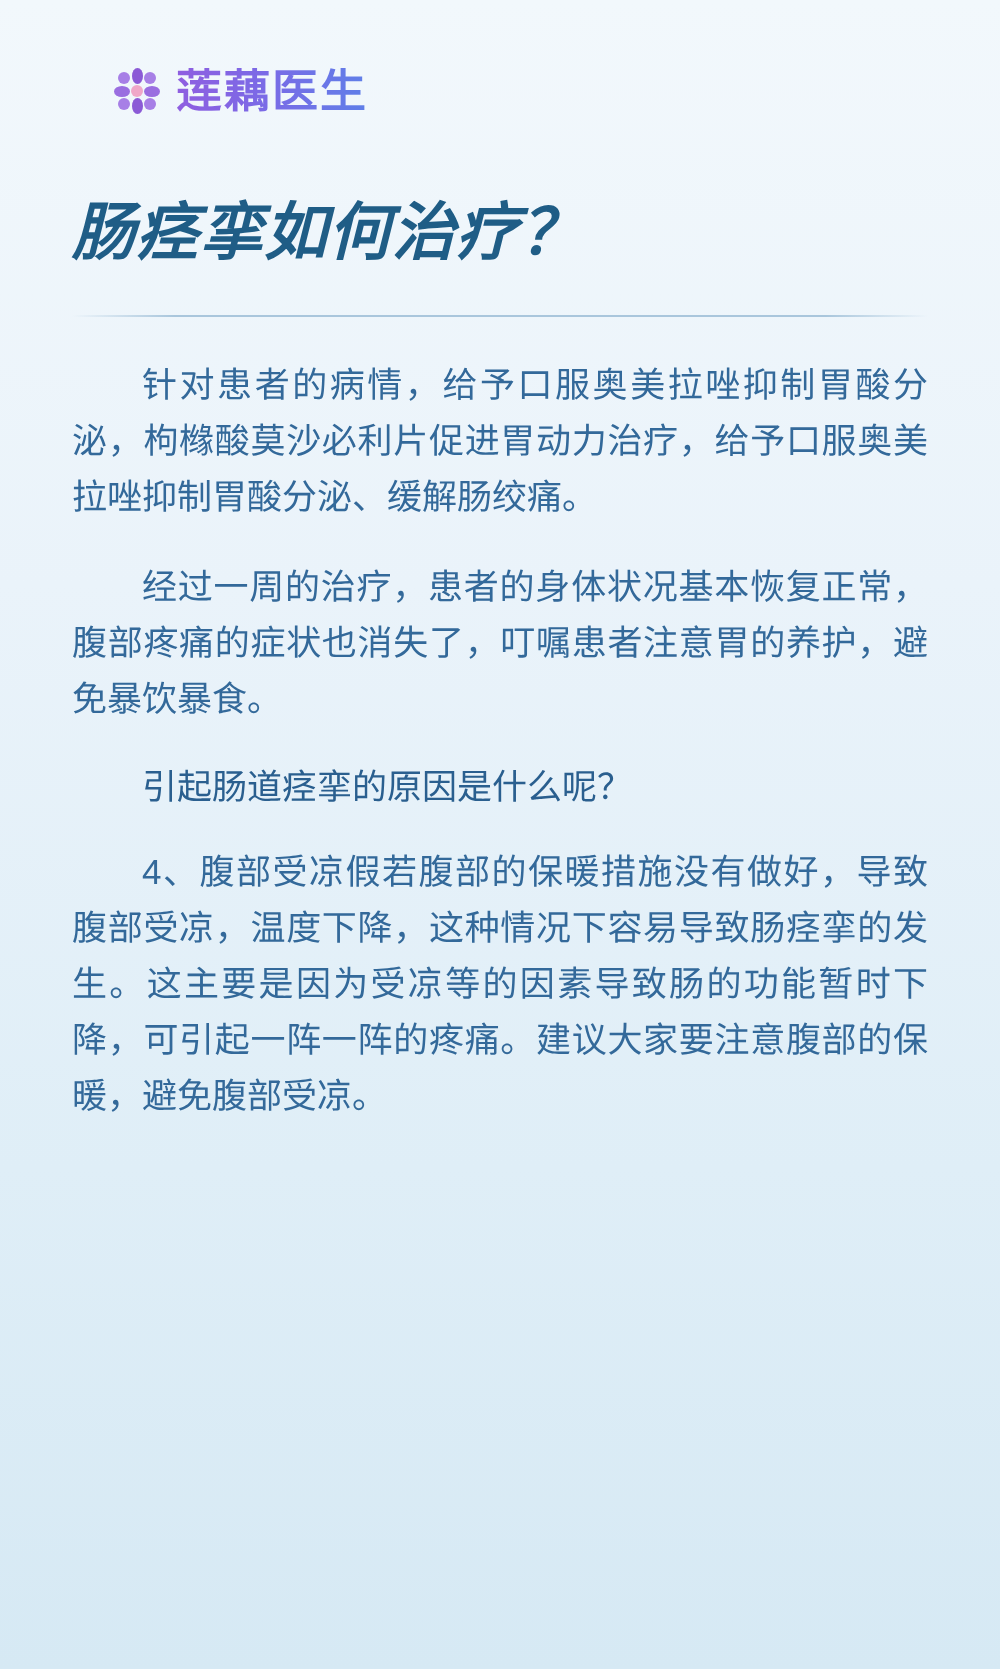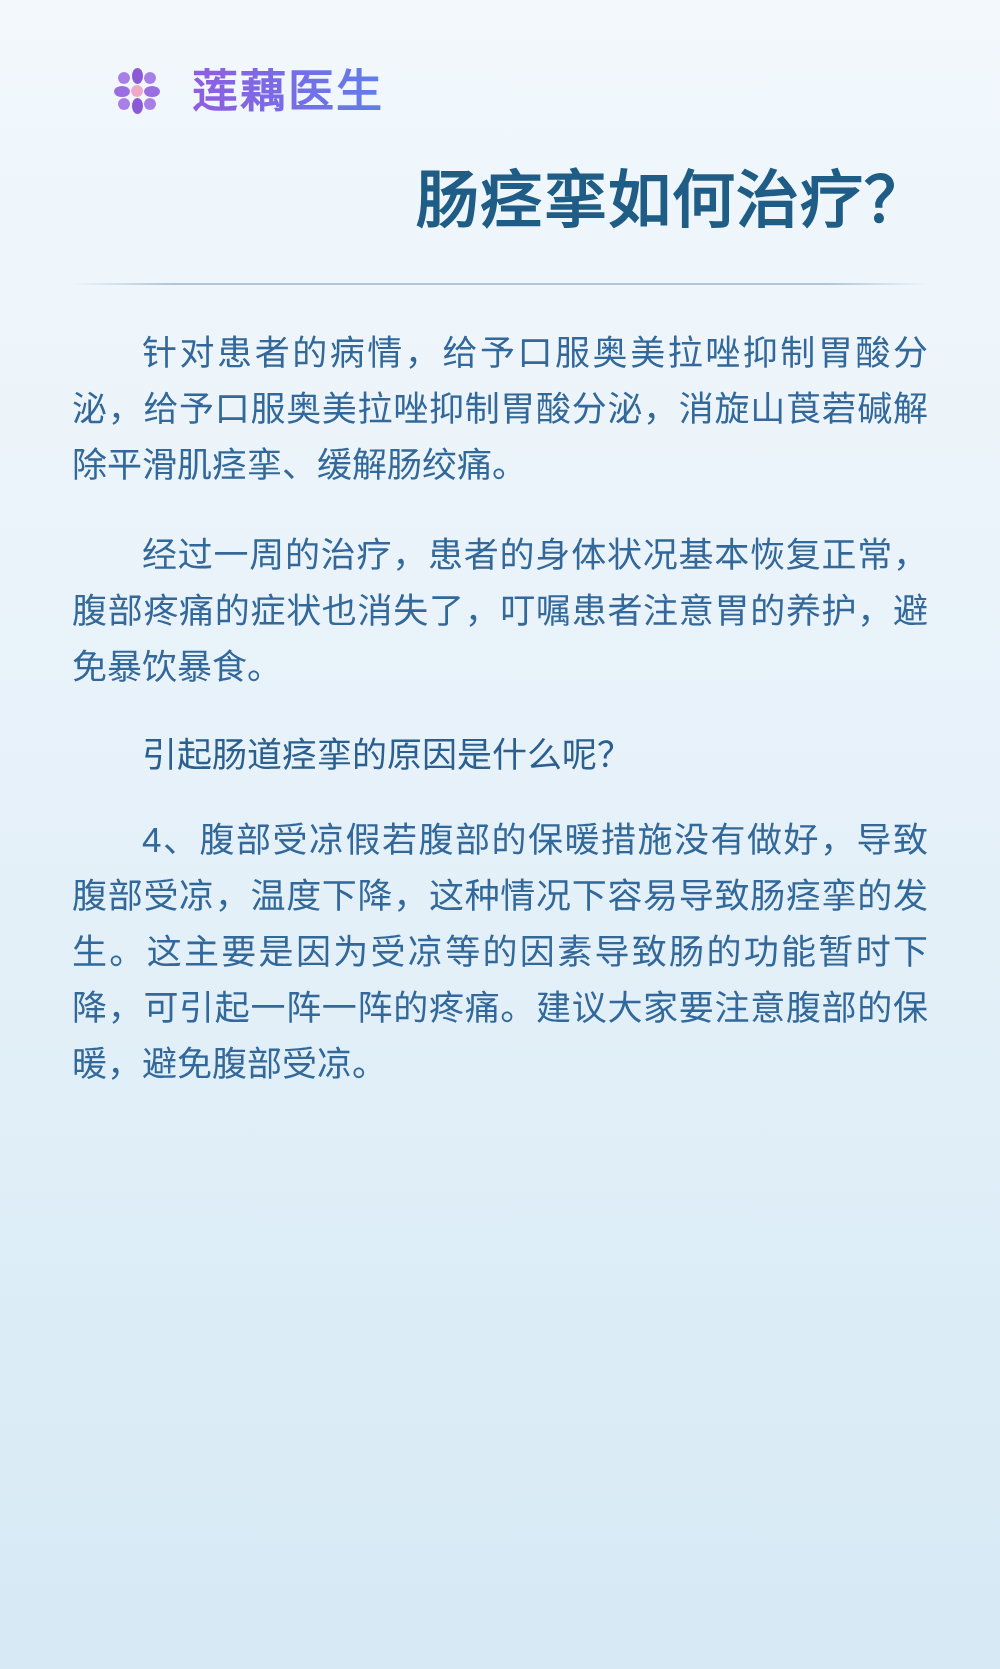--- a/index.html
+++ b/index.html
@@ -21,21 +21,21 @@
     box-sizing: border-box;
     padding: 0 72px;
   }
 
   
   .brand {
     display: flex;
     align-items: center;
     padding-top: 68px;
     padding-left: 42px;
-    gap: 32px;
+    gap: 16px;
   }
   .brand-mark {
     width: 46px;
     height: 46px;
     position: relative;
     flex: 0 0 auto;
   }
   .brand-mark span {
     position: absolute;
     display: block;
@@ -56,27 +56,28 @@
     letter-spacing: 2px;
     line-height: 1;
     background: linear-gradient(90deg, #8f5ee0 0%, #7b6ae6 45%, #5f7fe8 100%);
     -webkit-background-clip: text;
     background-clip: text;
     color: transparent;
   }
 
   
   .title {
-    margin-top: 52px;
-    text-align: right;
+    margin-top: 84px;
+    text-align: left;
     font-size: 63px;
     font-weight: 700;
     letter-spacing: 1px;
     color: #1f5d86;
     line-height: 1.1;
+    font-style: italic;
   }
   .divider {
     margin: 48px 0 0 0;
     height: 2px;
     background: linear-gradient(90deg, rgba(155,190,215,0) 0%, #a9c6dc 12%, #a9c6dc 88%, rgba(155,190,215,0) 100%);
   }
 
   
   .content {
     margin-top: 40px;
@@ -117,19 +118,19 @@
       <span class="bm-c"></span>
     </div>
     <div class="brand-name">莲藕医生</div>
   </div>
 
   <h1 class="title">肠痉挛如何治疗？</h1>
 
   <div class="divider"></div>
 
   <div class="content">
-    <p class="para">针对患者的病情，给予口服奥美拉唑抑制胃酸分泌，给予口服奥美拉唑抑制胃酸分泌，消旋山莨菪碱解除平滑肌痉挛、缓解肠绞痛。</p>
+    <p class="para">针对患者的病情，给予口服奥美拉唑抑制胃酸分泌，枸橼酸莫沙必利片促进胃动力治疗，给予口服奥美拉唑抑制胃酸分泌、缓解肠绞痛。</p>
     <p class="para">经过一周的治疗，患者的身体状况基本恢复正常，腹部疼痛的症状也消失了，叮嘱患者注意胃的养护，避免暴饮暴食。</p>
     <p class="subhead">引起肠道痉挛的原因是什么呢？</p>
     <p class="para">4、腹部受凉假若腹部的保暖措施没有做好，导致腹部受凉，温度下降，这种情况下容易导致肠痉挛的发生。这主要是因为受凉等的因素导致肠的功能暂时下降，可引起一阵一阵的疼痛。建议大家要注意腹部的保暖，避免腹部受凉。</p>
   </div>
 
 </div>
 
 </body></html>

